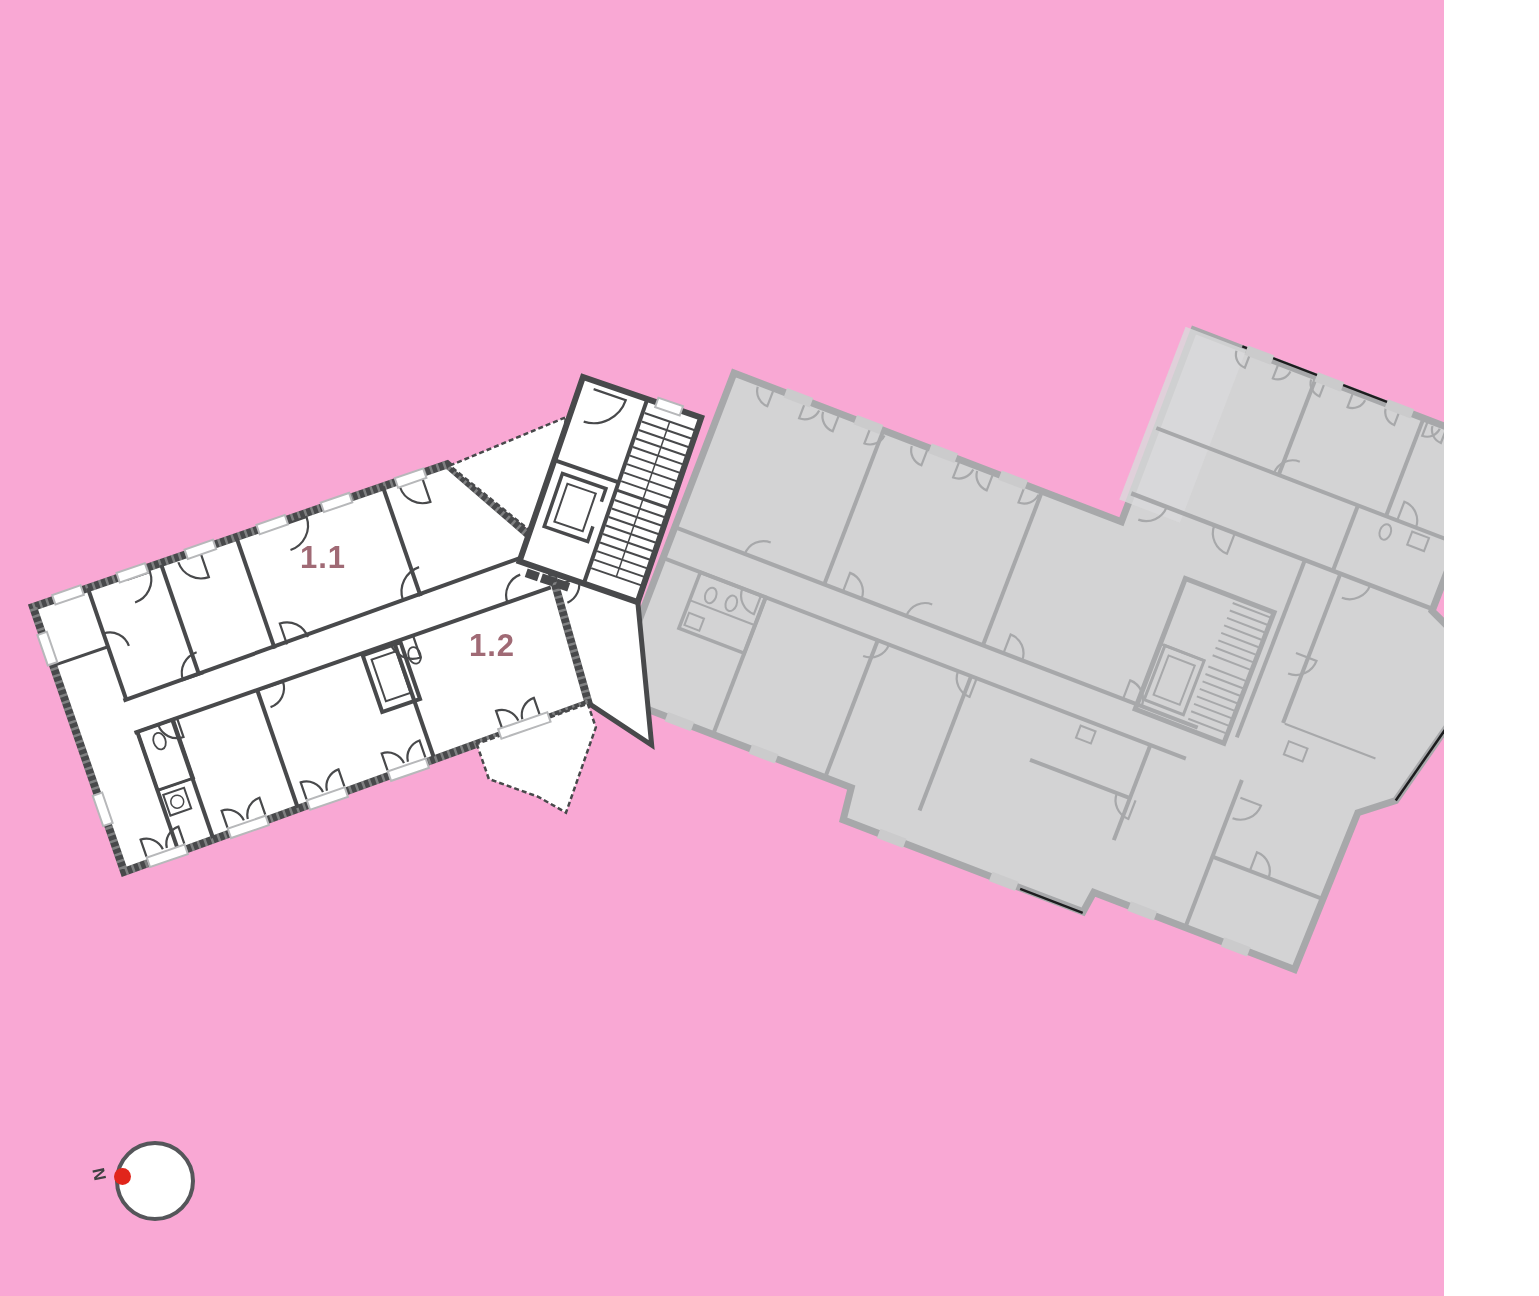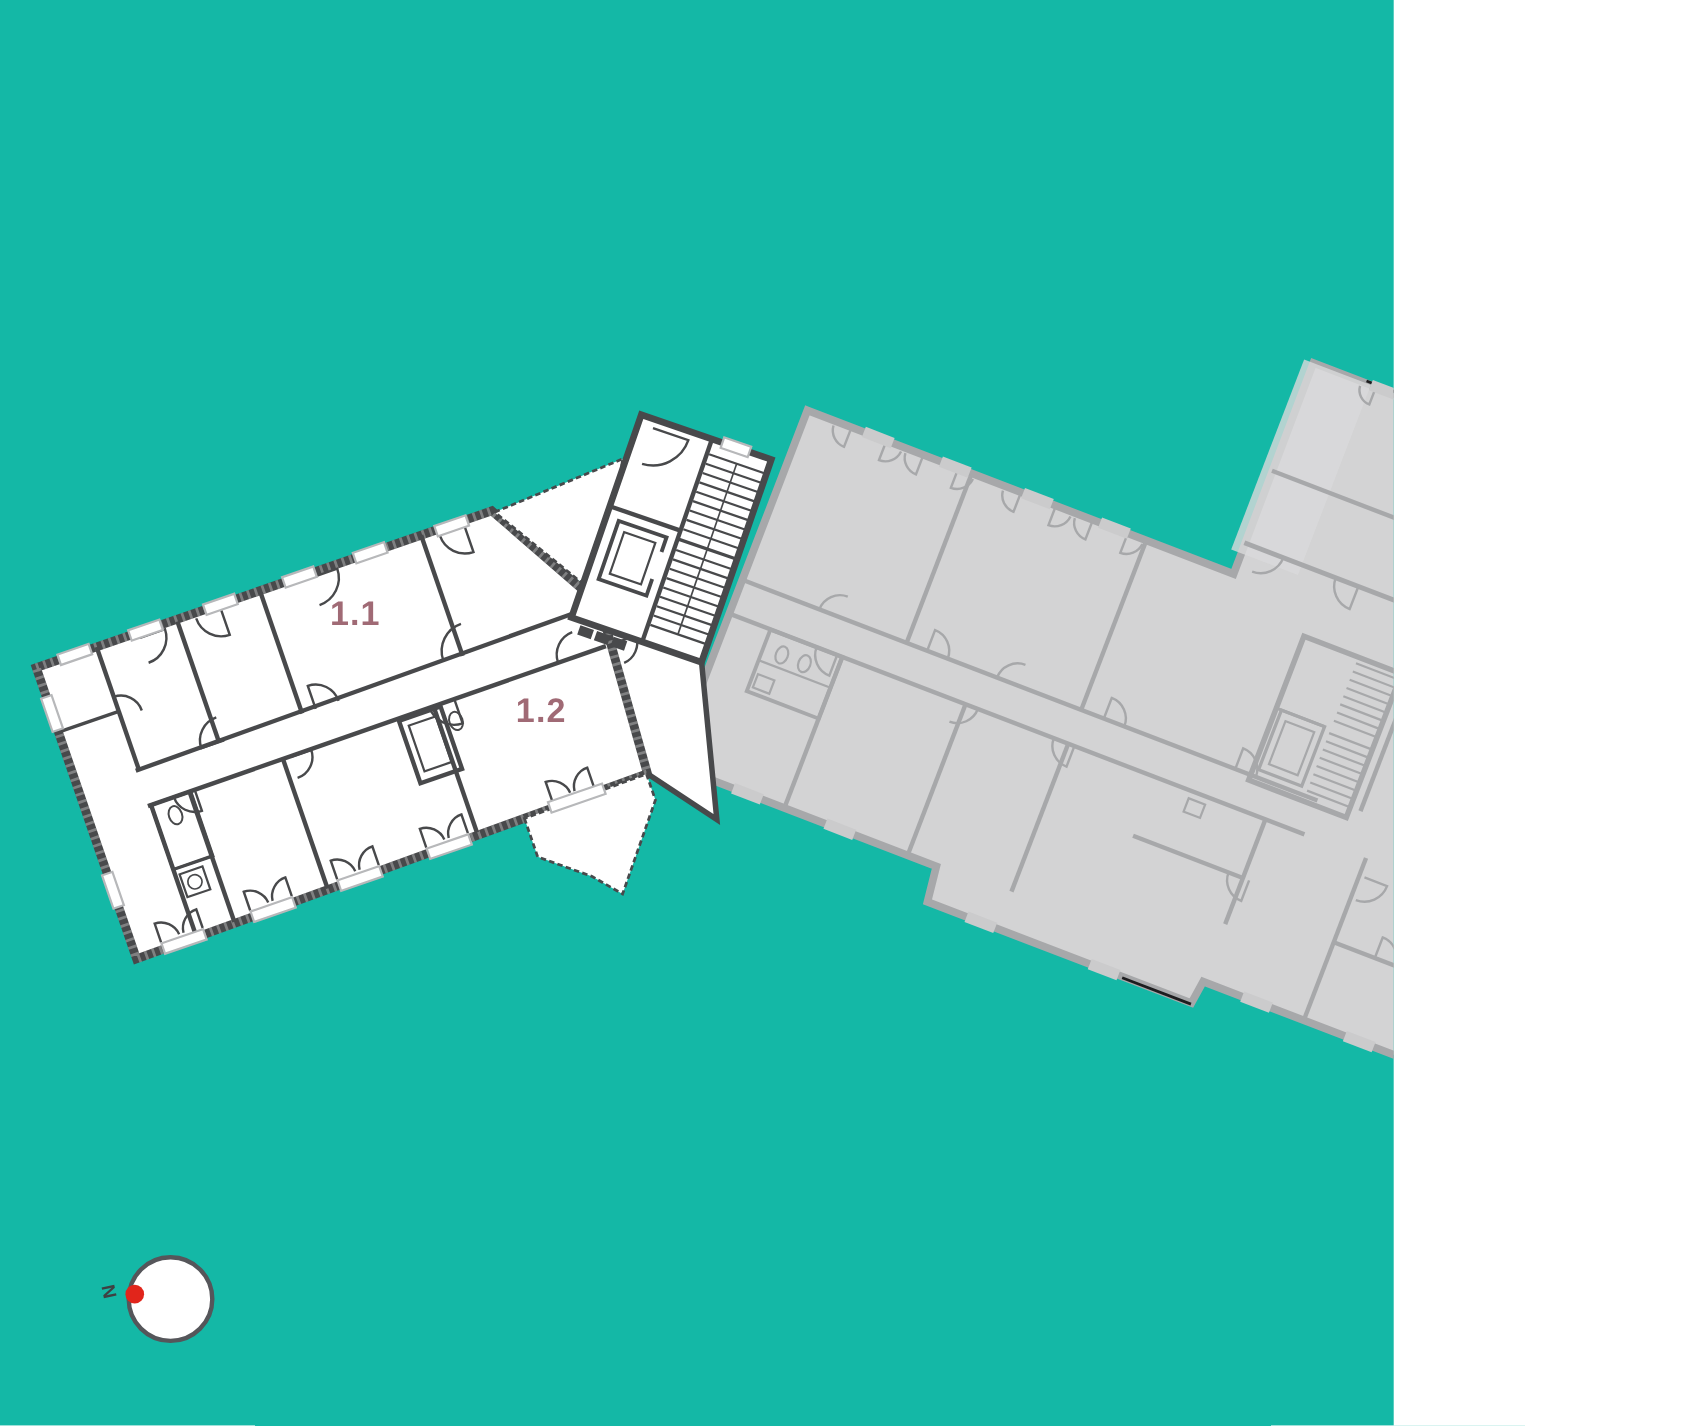--- a/index.html
+++ b/index.html
@@ -1,16 +1,16 @@
 <!DOCTYPE html>
 <html><head>
 <meta charset="utf-8">
 <style>
   html,body{margin:0;padding:0;background:#fff;}
-  .stage{position:relative;width:1267px;height:1296px;background:#14b8a6;overflow:hidden;
+  .stage{position:relative;width:1444px;height:1296px;background:#f9a8d4;overflow:hidden;
          font-family:"Liberation Sans",sans-serif;}
   svg{position:absolute;left:0;top:0;}
   .unit-label{font-family:"Liberation Sans",sans-serif;font-weight:bold;font-size:31px;
               letter-spacing:1px;cursor:pointer;}
   .north-label{font-family:"Liberation Sans",sans-serif;font-weight:bold;font-size:17px;}
   .hotspot{cursor:pointer;}
 </style>
 </head>
 <body>
 

